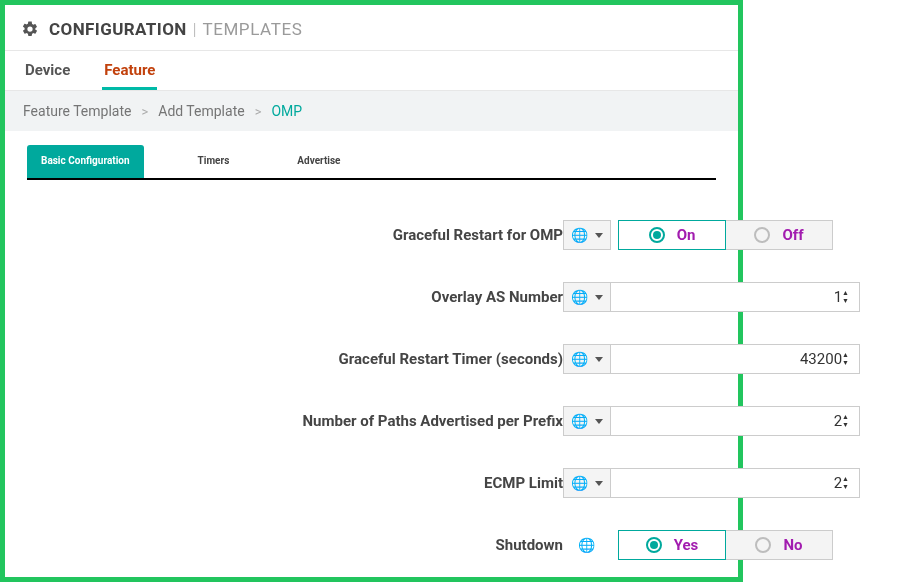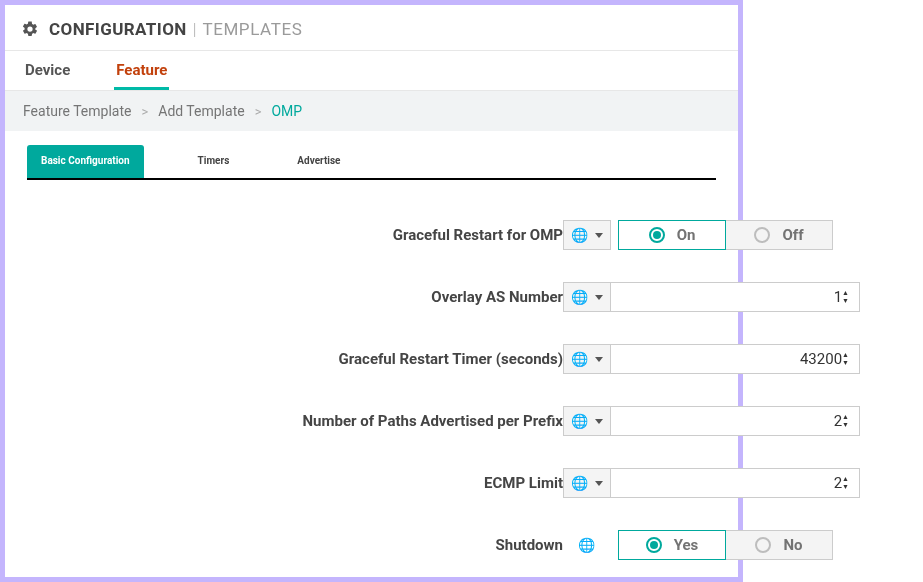--- a/index.html
+++ b/index.html
@@ -7,21 +7,21 @@
     font-family: "Segoe UI", Roboto, Arial, sans-serif;
     width: 923px;
     height: 582px;
     background: #fff;
     color: #333;
     overflow: hidden;
   }
   .frame {
     width: 743px;
     height: 582px;
-    border: 5px solid #c4b5fd;
+    border: 5px solid #22c55e;
     position: relative;
     background: #fff;
   }
   
   .header {
     height: 44px;
     display: flex;
     align-items: center;
     padding: 0 16px;
     border-bottom: 1px solid #e7e7e7;
@@ -46,21 +46,21 @@
   }
   .header .title-light {
     color: #9a9a9a;
     font-size: 17px;
     letter-spacing: 0.6px;
     font-weight: 400;
   }
   
   .top-tabs {
     display: flex;
-    gap: 42px;
+    gap: 30px;
     padding: 0 18px;
     height: 40px;
     align-items: flex-end;
     border-bottom: 1px solid #e7e7e7;
   }
   .top-tab {
     font-size: 15px;
     font-weight: 700;
     color: #555;
     padding: 10px 2px 8px;
@@ -173,21 +173,21 @@
   .toggle-btn {
     height: 30px;
     width: 108px;
     border: 1px solid #ccc;
     display: inline-flex;
     align-items: center;
     justify-content: center;
     gap: 12px;
     font-size: 15px;
     font-weight: 700;
-    color: #737373;
+    color: #a21caf;
     background: #fff;
     cursor: pointer;
     margin-left: -1px;
   }
   .toggle-btn.inactive { background: #f4f4f4; }
   .toggle-btn.active {
     border: 1px solid #00a99d;
     background: #fff;
     position: relative;
     z-index: 2;

